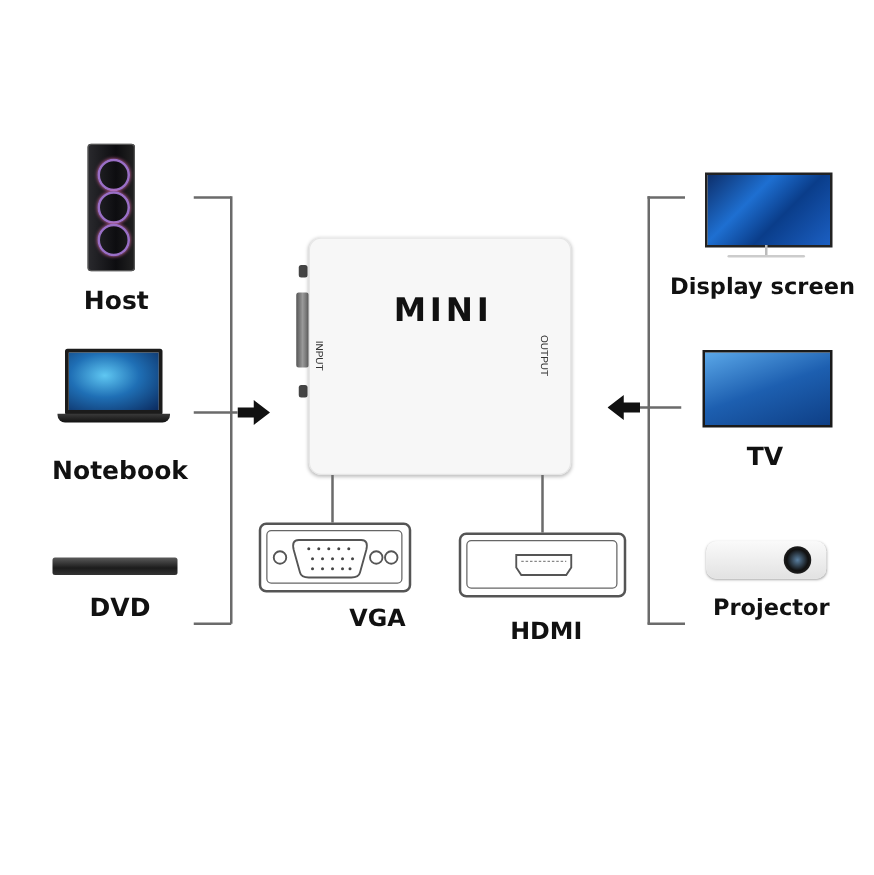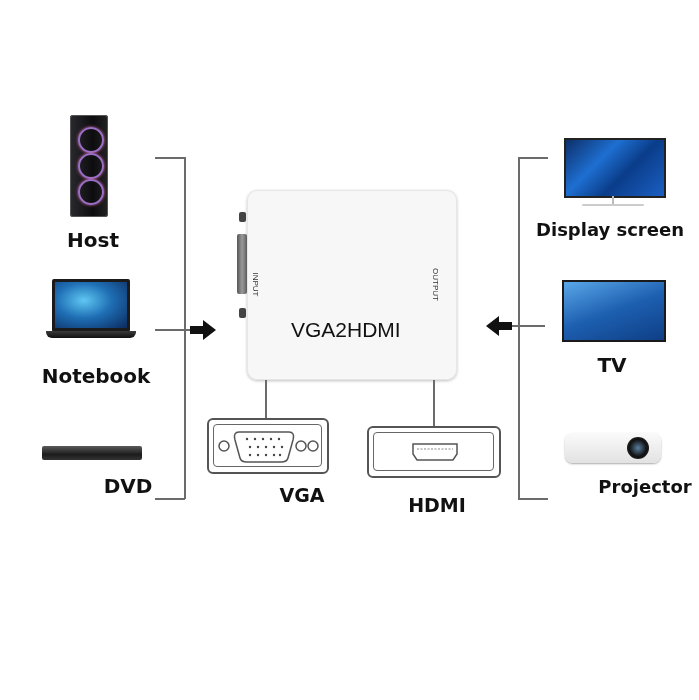--- a/index.html
+++ b/index.html
@@ -43,39 +43,39 @@
 
 <div class="abs" style="left:40px;top:275px;width:100px;height:70px;">
   <div>
     <div class="screen" style="left:12px;top:4px;width:72px;height:46px;"></div>
     <div class="base" style="left:6px;top:56px;width:90px;height:7px;"></div>
   </div>
 </div>
 <div class="label" style="left:96px;top:364px;">Notebook</div>
 
 <div class="dvd" style="left:42px;top:446px;width:100px;height:14px;"></div>
-<div class="label" style="left:96px;top:474px;margin-left:32px;">DVD</div>
+<div class="label" style="left:96px;top:474px;">DVD</div>
 
 <div class="line" style="left:155px;top:157px;width:30px;height:1.5px;"></div>
 <div class="line" style="left:184px;top:157px;width:1.5px;height:342px;"></div>
 <div class="line" style="left:155px;top:498px;width:30px;height:1.5px;"></div>
 <div class="line" style="left:155px;top:329px;width:35px;height:1.5px;"></div>
 <div class="abs" style="left:190px;top:320px;">
   <svg width="26" height="20" viewBox="0 0 26 20">
       <path d="M0 6 H13 V0 L26 10 L13 20 V14 H0 Z" fill="#111"></path>
     </svg>
 </div>
 
 <div class="abs" style="left:237px;top:212px;width:10px;height:110px;">
   <div style="position:absolute;left:2px;top:0;width:7px;height:10px;background:#444;border-radius:2px;"></div>
   <div style="position:absolute;left:0;top:22px;width:10px;height:60px;background:linear-gradient(90deg,#555,#999,#666);border-radius:2px;"></div>
   <div style="position:absolute;left:2px;top:96px;width:7px;height:10px;background:#444;border-radius:2px;"></div>
 </div>
 <div class="box" style="left:247px;top:190px;width:210px;height:190px;">
-  <div class="model" style="left:44px;top:128px;">VGA2HDMI</div>
+  <div class="mini" style="left:68px;top:44px;">MINI</div>
   <div class="vert" style="left:-4px;top:90px;transform:rotate(90deg);">INPUT</div>
   <div class="vert" style="left:172px;top:90px;transform:rotate(90deg);">OUTPUT</div>
 </div>
 
 <div class="line" style="left:265px;top:380px;width:1.5px;height:38px;"></div>
 <div class="line" style="left:433px;top:380px;width:1.5px;height:46px;"></div>
 
 <div class="port" style="left:207px;top:418px;width:118px;height:52px;">
   <div class="portinner" style="left:4px;top:4px;width:107px;height:41px;"></div>
   <svg class="abs" style="left:0;top:0;" width="118" height="52" viewBox="0 0 118 52">
@@ -129,13 +129,13 @@
   <div style="position:absolute;left:22px;top:69px;width:62px;height:2px;background:#ccc;border-radius:2px;"></div>
 </div>
 <div class="label" style="left:610px;top:219px;font-size:18px;">Display screen</div>
 
 <div class="tv" style="left:562px;top:280px;width:100px;height:58px;"></div>
 <div class="label" style="left:612px;top:353px;">TV</div>
 
 <div class="proj" style="left:565px;top:433px;width:96px;height:30px;">
   <div class="lens" style="left:62px;top:4px;"></div>
 </div>
-<div class="label" style="left:617px;top:476px;font-size:18px;margin-left:28px;">Projector</div>
+<div class="label" style="left:617px;top:476px;font-size:18px;">Projector</div>
 
 </body></html>

